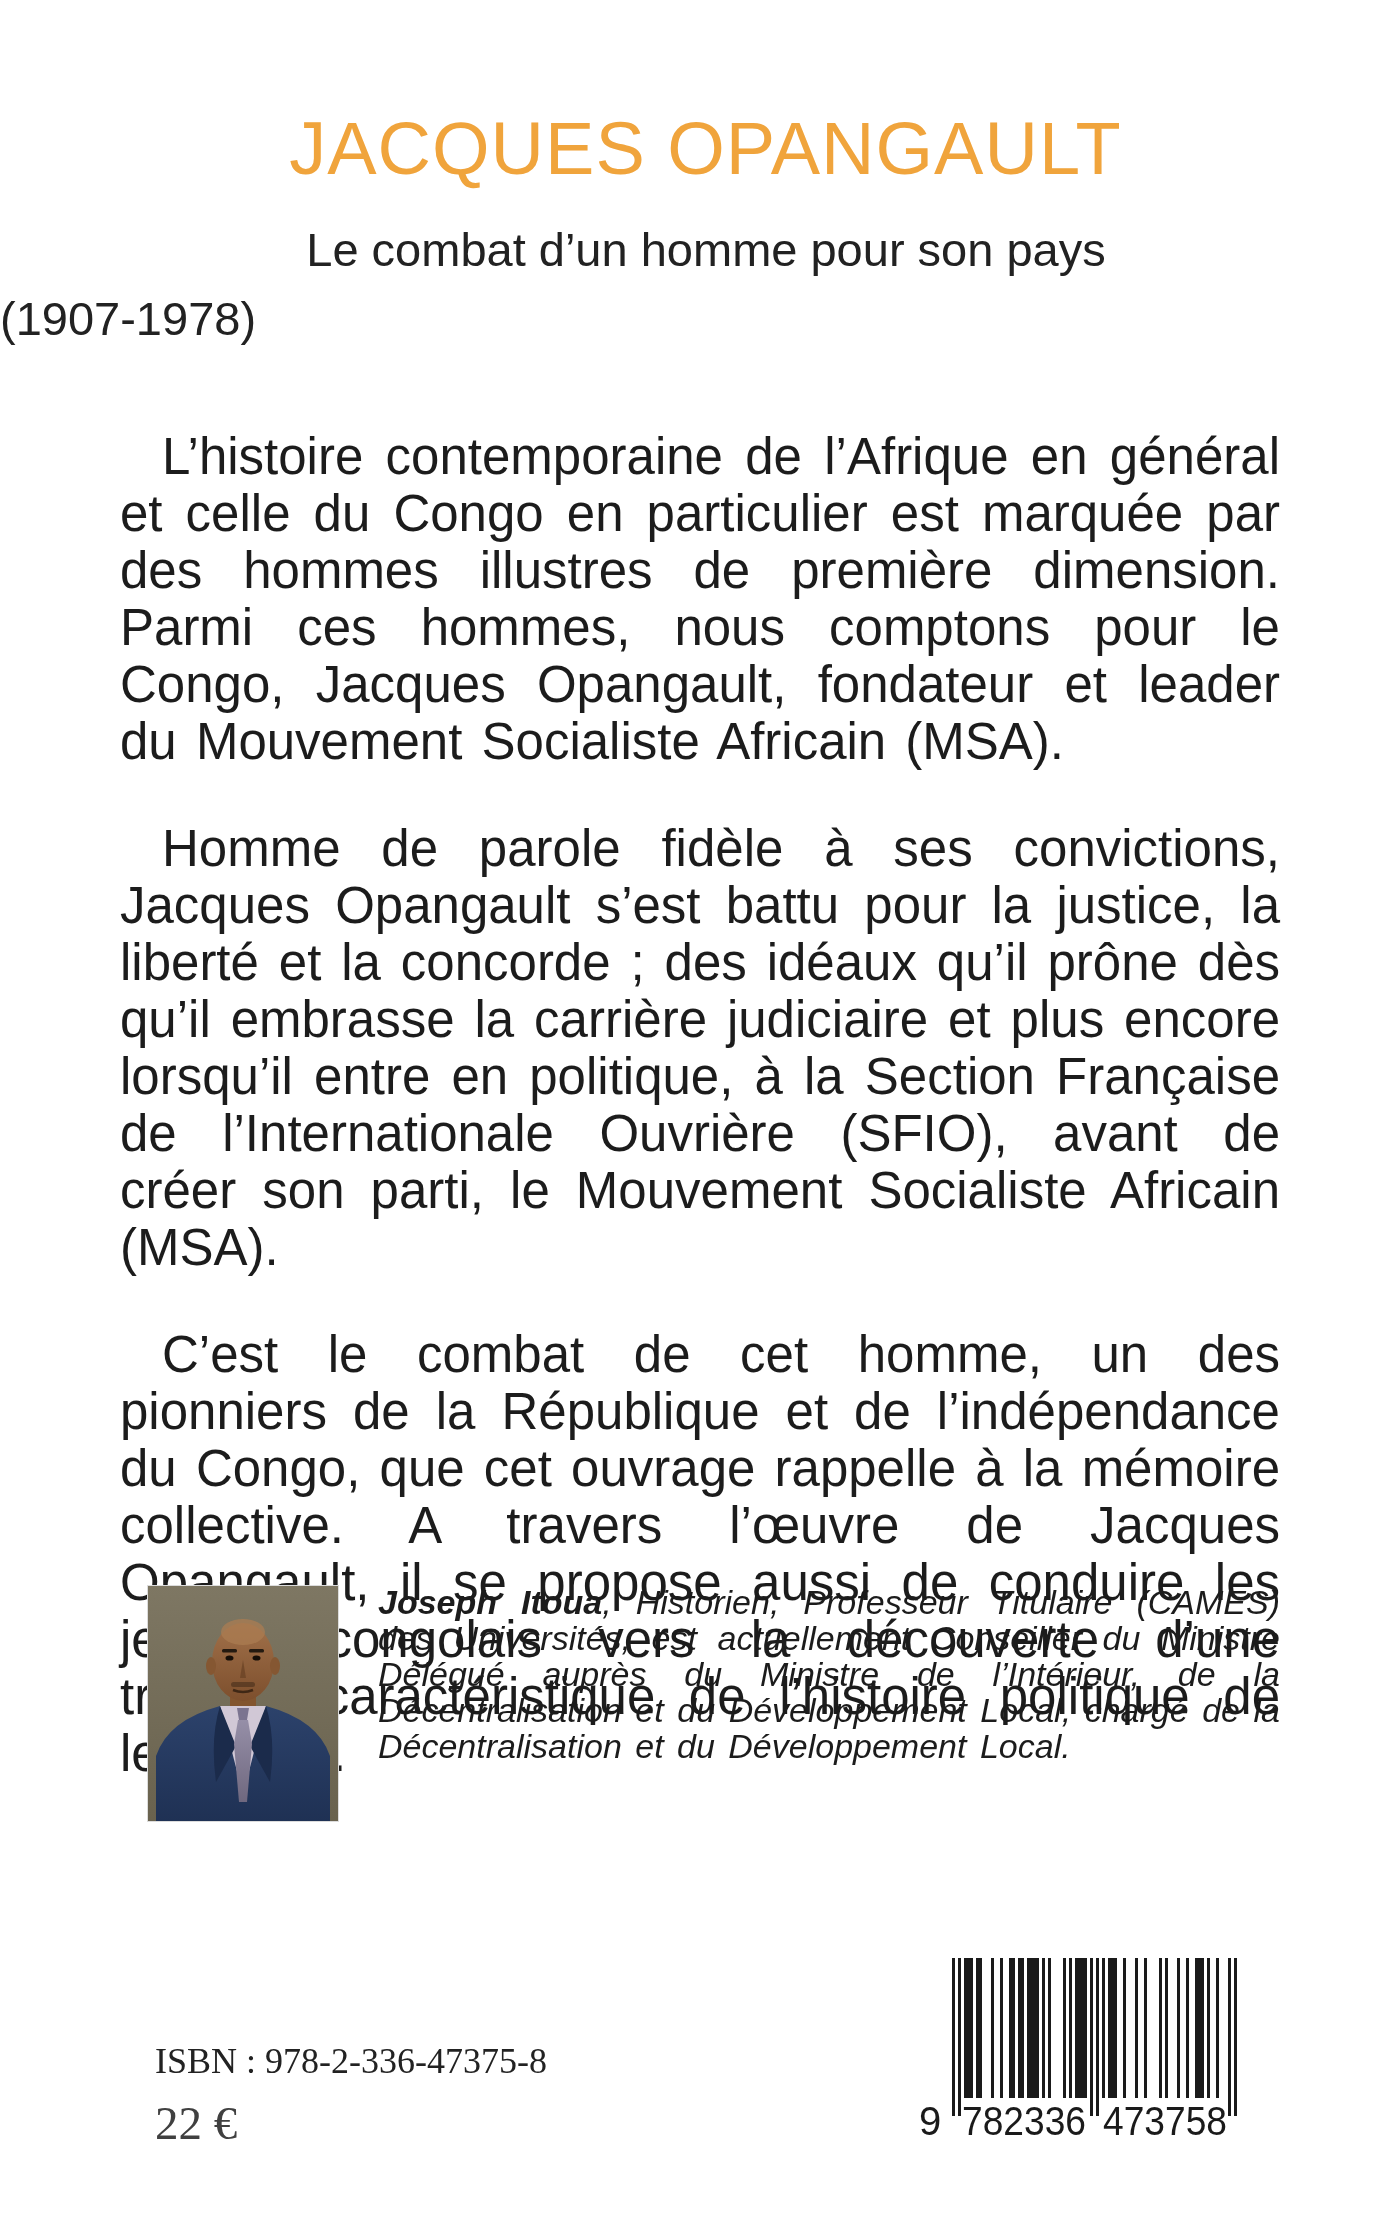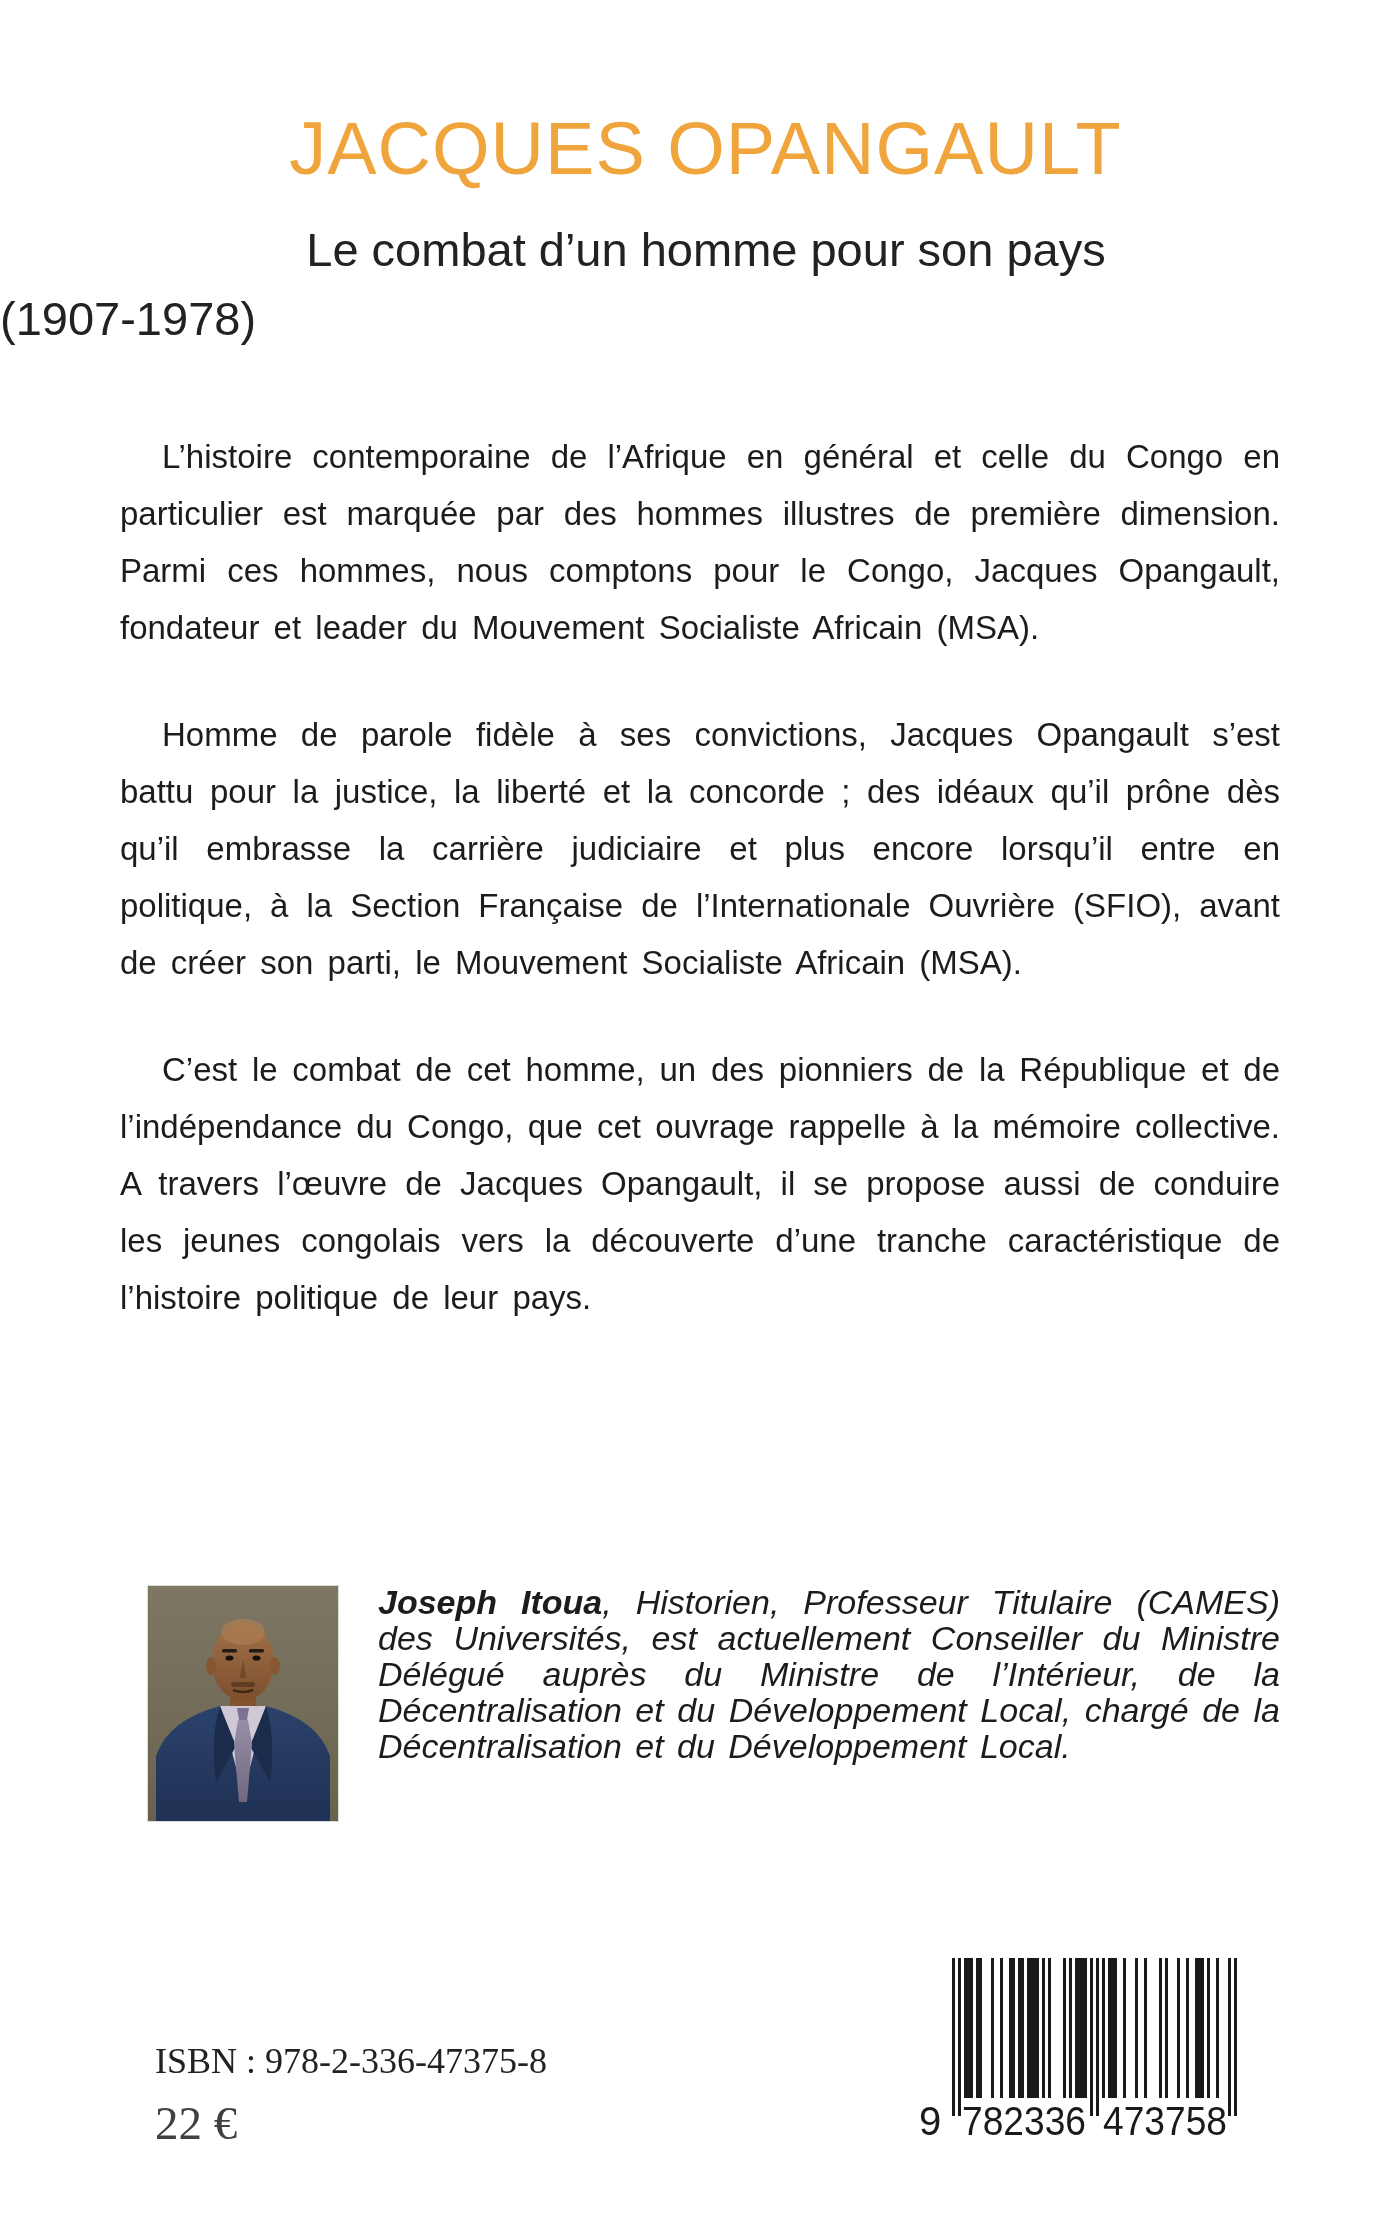--- a/index.html
+++ b/index.html
@@ -14,21 +14,21 @@
   .subtitle{
     position:absolute;left:12px;right:0;top:222px;
     text-align:center;font-size:47px;color:#222222;
   }
   .dates{
     position:absolute;left:0;right:0;top:291px;
     text-align:left;font-size:47px;color:#222222;
   }
   .synopsis{position:absolute;left:120px;top:428px;width:1160px;}
   .synopsis p{
-    margin:0 0 50px 0;font-size:33px;line-height:57px;color:#1c1c1c;
+    margin:0 0 50px 0;font-size:51px;line-height:57px;color:#1c1c1c;
     text-align:justify;text-indent:42px;word-spacing:5px;
   }
   .bio{position:absolute;left:120px;top:1584px;width:1160px;}
   .photo{
     float:left;width:190px;height:235px;margin:2px 40px 0 28px;
     outline:1px solid #dcdcdc;display:block;
   }
   .bio-text{
     margin:0;font-size:34px;line-height:36px;font-style:italic;
     text-align:justify;word-spacing:4px;color:#1c1c1c;

